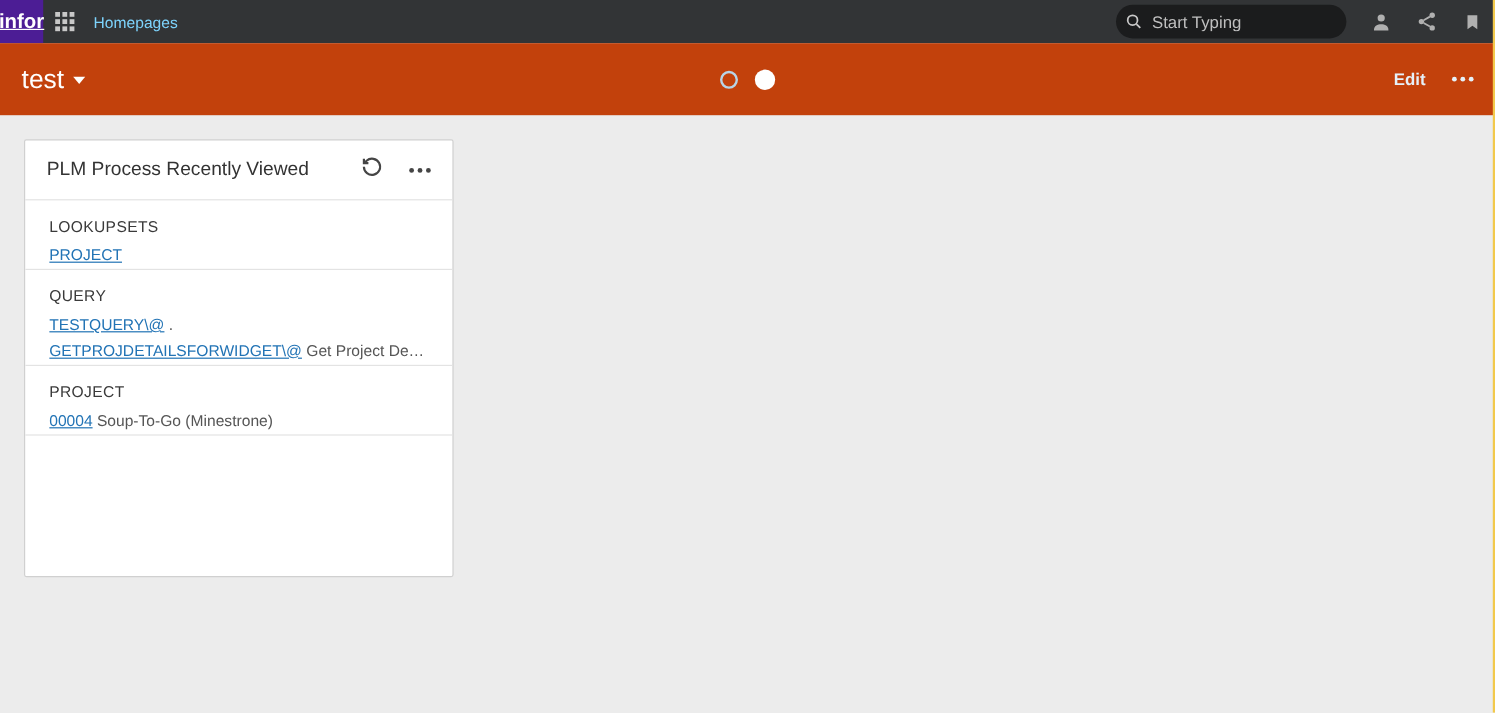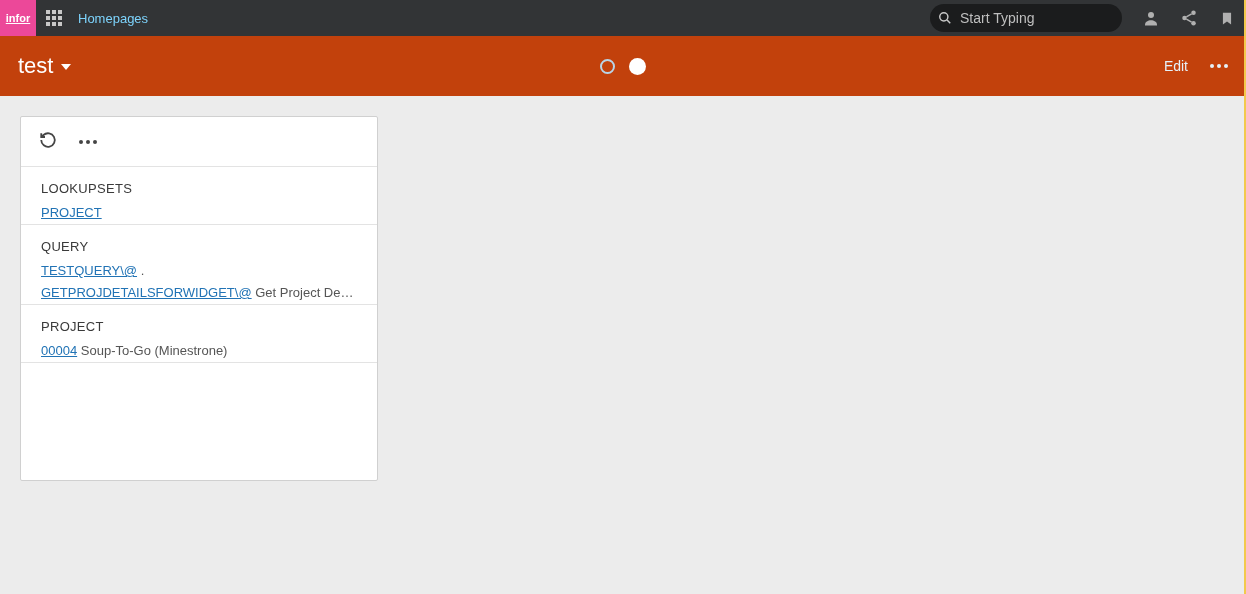--- a/index.html
+++ b/index.html
@@ -15,26 +15,26 @@
     height: 36px;
     background: #323436;
     display: flex;
     align-items: center;
     color: #d4d4d4;
     font-size: 13px;
   }
   .logo {
     width: 36px;
     height: 36px;
-    background: #ec4899;
+    background: #4c1d95;
     color: #fff;
     display: flex;
     align-items: center;
     justify-content: center;
-    font-size: 11px;
+    font-size: 17px;
     font-weight: bold;
     text-decoration: underline;
   }
   .apps-icon {
     width: 36px;
     height: 36px;
     display: flex;
     align-items: center;
     justify-content: center;
     cursor: pointer;
@@ -120,21 +120,21 @@
     background: #fff;
     border-radius: 50%;
     cursor: pointer;
   }
   .blue-right {
     margin-left: auto;
     display: flex;
     align-items: center;
     gap: 22px;
   }
-  .edit-link { font-size: 14px; font-weight: normal; cursor: pointer; color:#e6f1f9; }
+  .edit-link { font-size: 14px; font-weight: bold; cursor: pointer; color:#e6f1f9; }
   .more-dots {
     display: flex; gap: 3px; cursor: pointer;
   }
   .more-dots span { width: 4px; height: 4px; background: #e6f1f9; border-radius: 50%; }
   .content-area {
     padding: 20px;
     position: relative;
     height: calc(594px - 36px - 60px);
   }
   .widget {
@@ -253,20 +253,21 @@
         <span></span>
         <span></span>
         <span></span>
       </div>
   </div>
 </div>
 
 <div class="content-area">
   <div class="widget">
     <div class="widget-header">
+      <div class="widget-title">PLM Process Recently Viewed</div>
       <div class="widget-actions">
         <div class="refresh-icon">
           <svg width="18" height="18" viewBox="0 0 24 24" fill="none" stroke="#454545" stroke-width="2.4">
               <path d="M3 12a9 9 0 1 0 3-6.7L3 8"></path>
               <path d="M3 3v5h5"></path>
             </svg>
         </div>
         <div class="widget-more">
             <span></span>
             <span></span>

